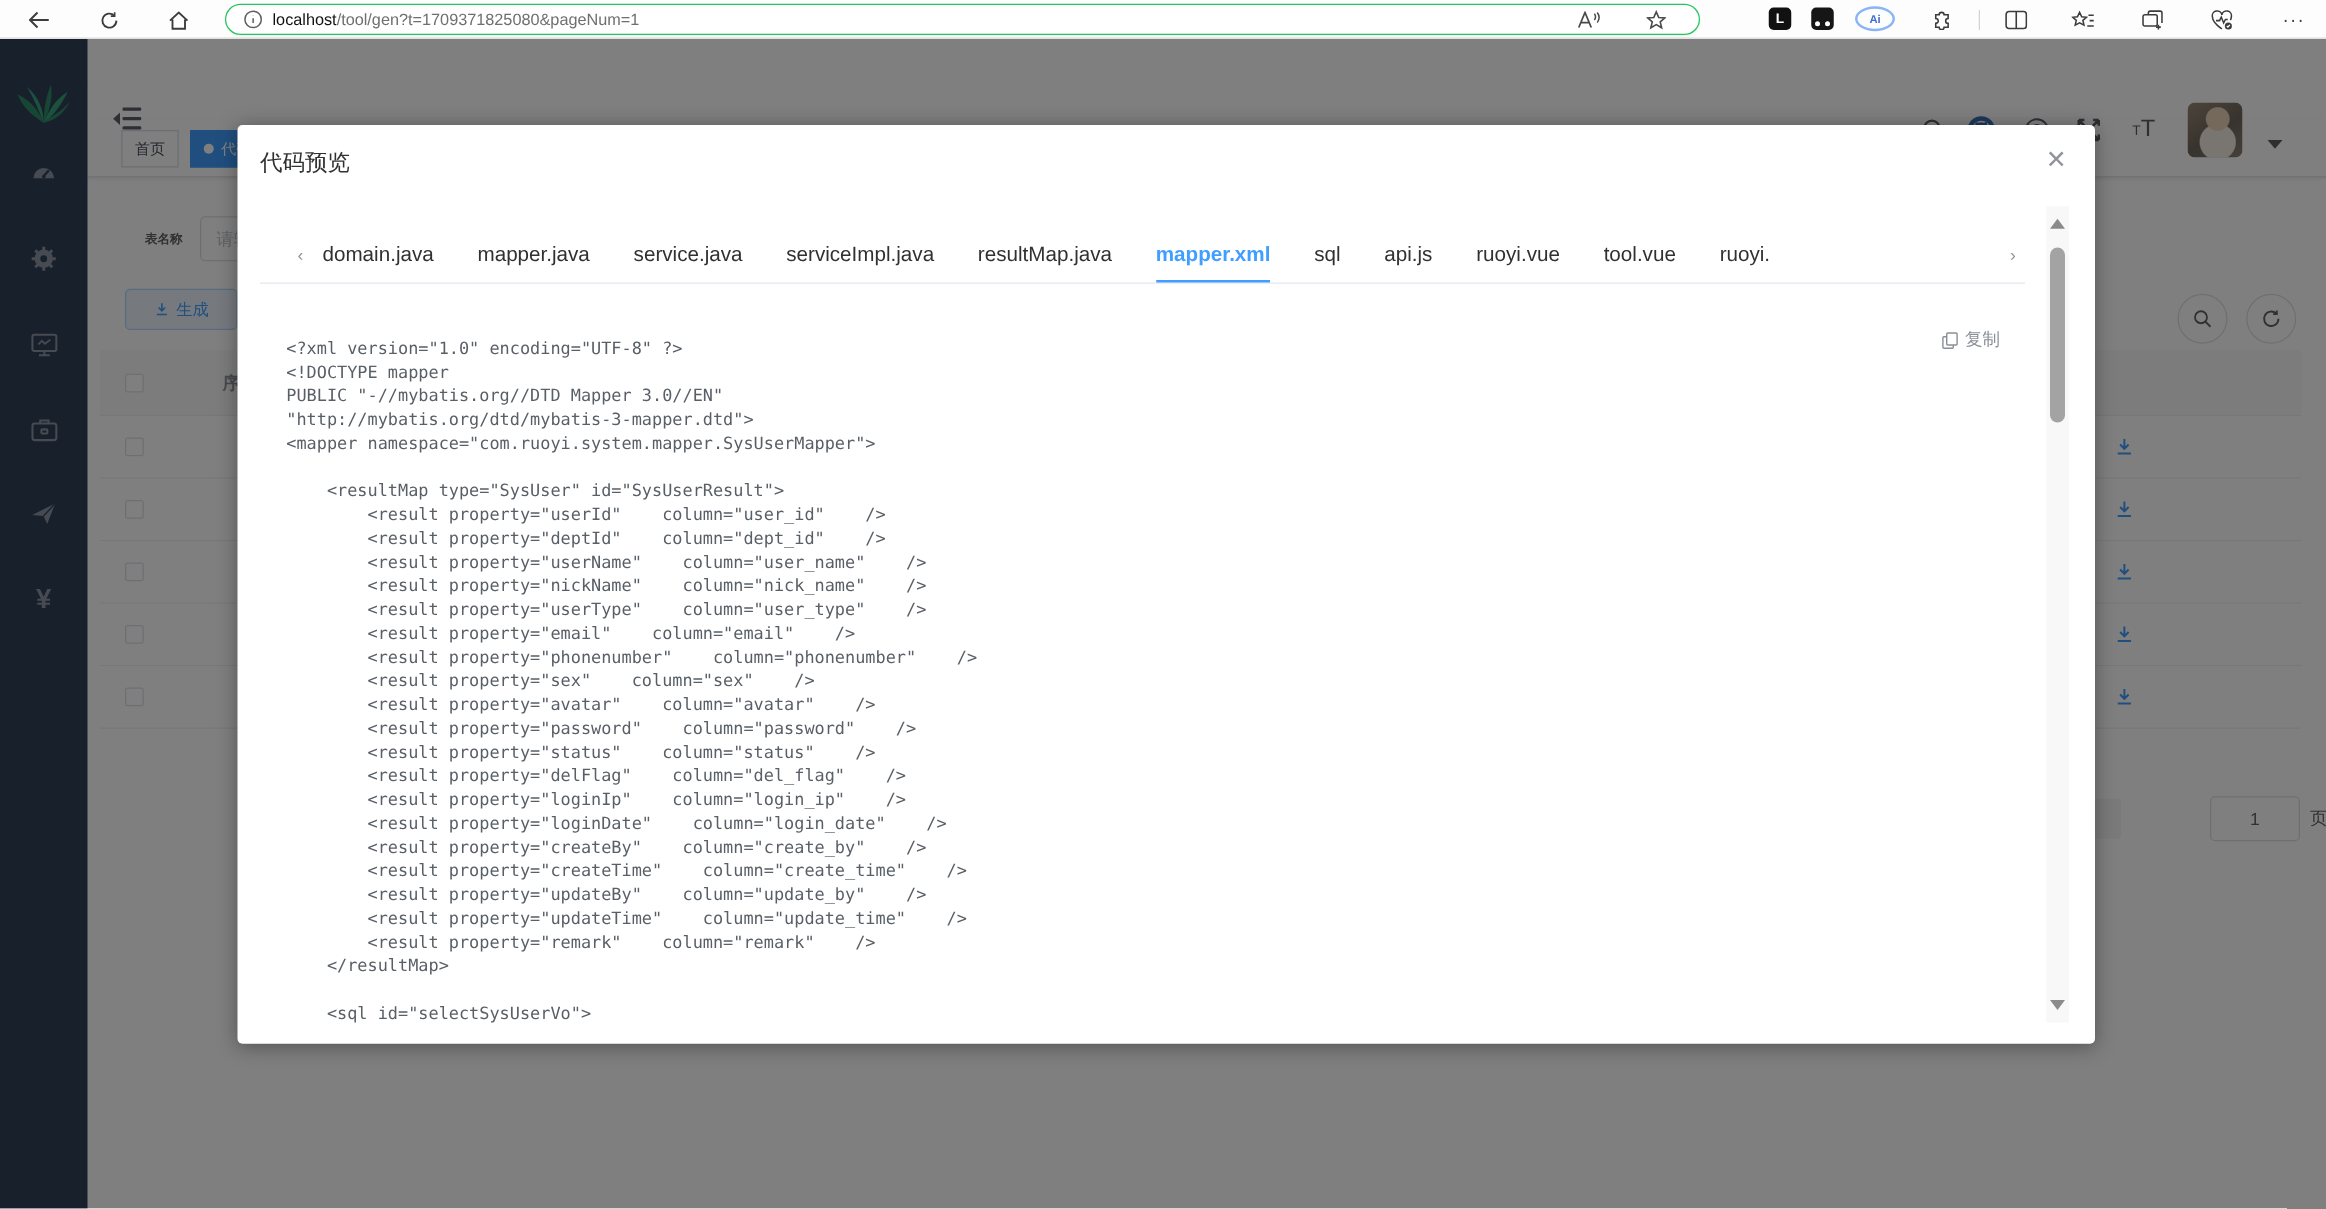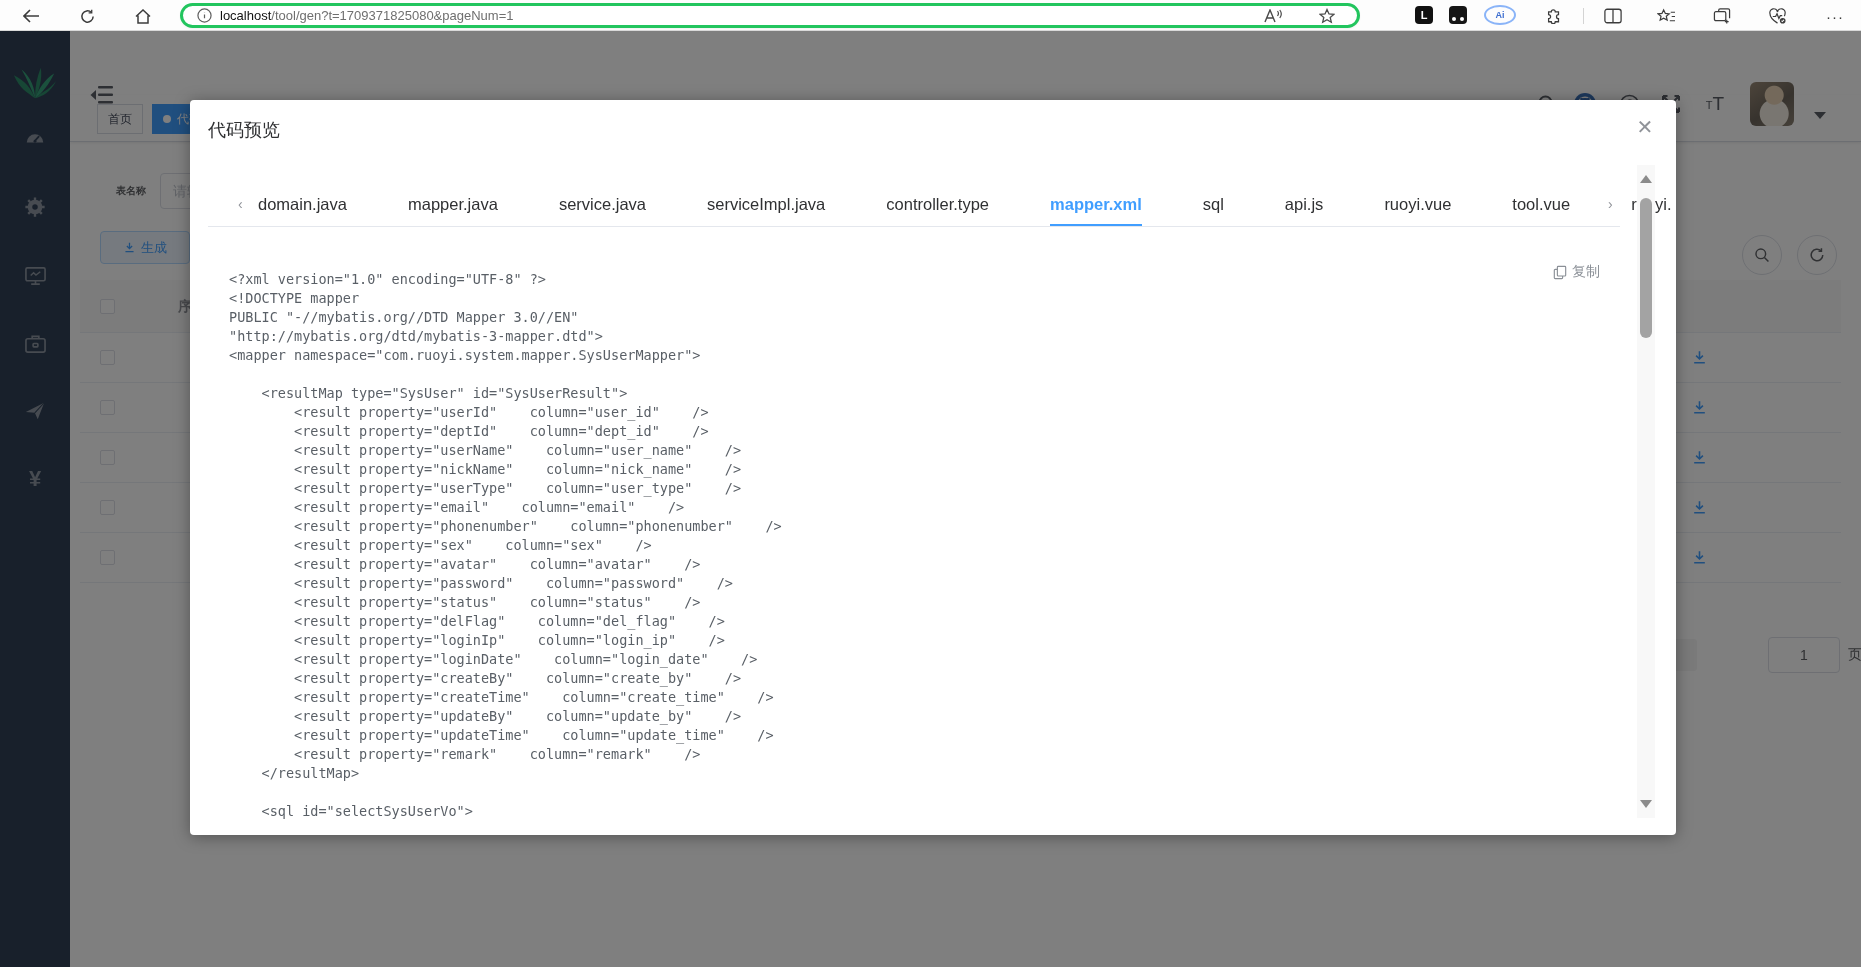--- a/index.html
+++ b/index.html
@@ -4,21 +4,21 @@
 <style>
   * { box-sizing: border-box; margin: 0; padding: 0; }
   html,body { width:1861px; height:967px; overflow:hidden; }
   body { font-family:"Liberation Sans", sans-serif; background:#fff; }
   .abs { position:absolute; }
   .screen { position:relative; width:1861px; height:967px; overflow:hidden; background:#fff; }
 
   
   .chrome { position:absolute; top:0; left:0; width:1861px; height:31px; background:#fdfdfd; border-bottom:1px solid #d9d9d9; z-index:300; }
   .cbtn { display:flex; align-items:center; justify-content:center; color:#3c3c3c; cursor:pointer; }
-  .pill { position:absolute; left:180px; top:3px; width:1180px; height:25px; background:#fff; border:3px solid #22c55e; border-radius:13px; display:flex; align-items:center; box-shadow:0 1px 2px rgba(0,0,0,.05); }
+  .pill { position:absolute; left:180px; top:3px; width:1180px; height:25px; background:#fff; border:1px solid #22c55e; border-radius:13px; display:flex; align-items:center; box-shadow:0 1px 2px rgba(0,0,0,.05); }
   .url { font-size:13px; margin-left:8px; white-space:nowrap; }
   .url .host { color:#111; }
   .url .path { color:#6f6f6f; }
   .extbox { display:flex; align-items:center; justify-content:center; }
   .ext-l { width:18px; height:18px; background:#111; border-radius:4px; color:#fff; font-weight:bold; font-size:11px; display:flex; align-items:center; justify-content:center; }
   .ext-dots { width:18px; height:18px; background:#161616; border-radius:4px; position:relative; }
   .ext-dots i { position:absolute; bottom:3px; width:4px; height:4px; background:#fff; border-radius:50%; }
   .ext-ai { width:32px; height:20px; border-radius:50%; border:2px solid #8ab4f8; color:#3e6fd0; font-size:9px; font-weight:bold; display:flex; align-items:center; justify-content:center; }
   .vdiv { width:1px; height:16px; background:#d4d4d4; }
 
@@ -63,21 +63,21 @@
   .pag-btn { position:absolute; left:1663px; top:608px; width:34px; height:32px; background:#f4f4f5; border-radius:3px; }
   .pag-txt { position:absolute; font-size:14px; color:#606266; }
   .pag-input { position:absolute; left:1768px; top:606px; width:72px; height:36px; border:1px solid #dcdfe6; border-radius:4px; background:#fff; text-align:center; font-size:14px; color:#606266; }
 
   
   .modal { position:absolute; left:190px; top:69px; width:1486px; height:735px; background:#fff; border-radius:4px; box-shadow:0 2px 16px rgba(0,0,0,.35); z-index:100; }
   .m-title { position:absolute; left:18px; top:18px; font-size:18px; color:#303133; }
   .m-close { position:absolute; left:1440px; top:12px; width:30px; height:30px; color:#909399; font-size:20px; display:flex; align-items:center; justify-content:center; cursor:pointer; }
   .m-tabs { position:absolute; left:18px; top:85px; width:1412px; height:42px; border-bottom:1px solid #e4e7ed; }
   .t-arrow { position:absolute; top:11px; font-size:14px; color:#909399; cursor:pointer; }
-  .ftabs { position:absolute; left:50px; top:0; height:41px; display:flex; gap:61px; align-items:flex-start; }
+  .ftabs { position:absolute; left:50px; top:0; height:41px; display:flex; gap:35px; align-items:flex-start; }
   .ftab { font-size:16.5px; color:#303133; cursor:pointer; height:41px; line-height:39px; white-space:nowrap; }
   .ftab.active { color:#409eff; border-bottom:2px solid #409eff;font-weight:bold; }
   .m-copy { position:absolute; left:1363px; top:163px; display:flex; align-items:center; gap:5px; color:#8a8f96; font-size:14px; cursor:pointer; }
   .m-code { position:absolute; left:39px; top:170px; width:1380px; font-family:"DejaVu Sans Mono", monospace; font-size:13.5px; line-height:19px; color:#595f66; white-space:pre; }
   .sb-track { position:absolute; left:1447px; top:65px; width:18px; height:653px; background:#f8f8f8; }
   .sb-arrow { position:absolute; left:3px; width:0; height:0; border-left:6px solid transparent; border-right:6px solid transparent; cursor:pointer; }
   .sb-up { top:10px; border-bottom:8px solid #8b8b8b; }
   .sb-down { bottom:10px; border-top:8px solid #8b8b8b; }
   .sb-thumb { position:absolute; left:3px; top:33px; width:12px; height:140px; background:#a3a3a3; border-radius:6px; cursor:grab; }
 </style>
@@ -353,21 +353,21 @@
       <div class="m-title">代码预览</div>
       <div class="m-close">✕</div>
 
       <div class="m-tabs">
         <span class="t-arrow" style="left:30px">‹</span>
         <div class="ftabs">
             <span class="ftab">domain.java</span>
             <span class="ftab">mapper.java</span>
             <span class="ftab">service.java</span>
             <span class="ftab">serviceImpl.java</span>
-            <span class="ftab">controller.type</span>
+            <span class="ftab">resultMap.java</span>
             <span class="ftab active">mapper.xml</span>
             <span class="ftab">sql</span>
             <span class="ftab">api.js</span>
             <span class="ftab">ruoyi.vue</span>
             <span class="ftab">tool.vue</span>
             <span class="ftab">ruoyi.</span>
           </div>
         <span class="t-arrow" style="left:1400px">›</span>
       </div>
 

